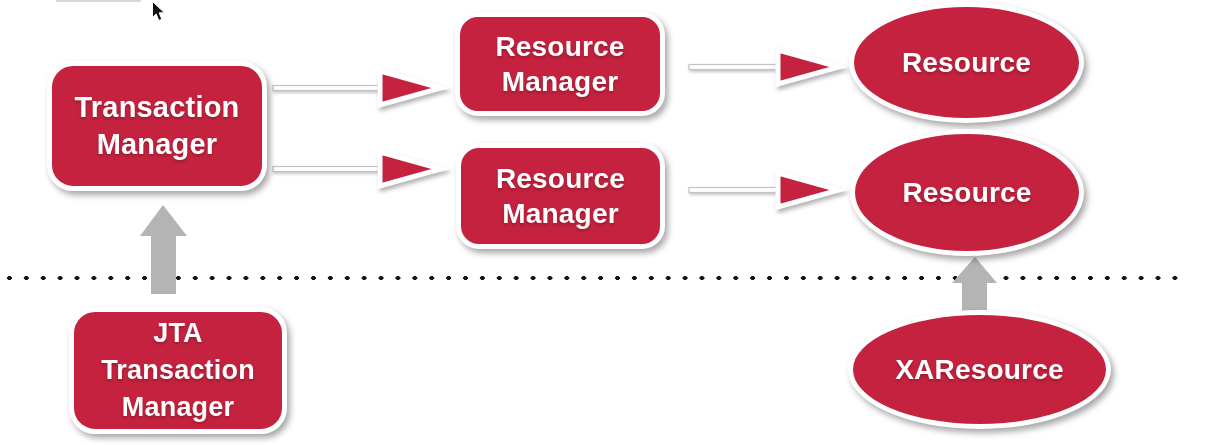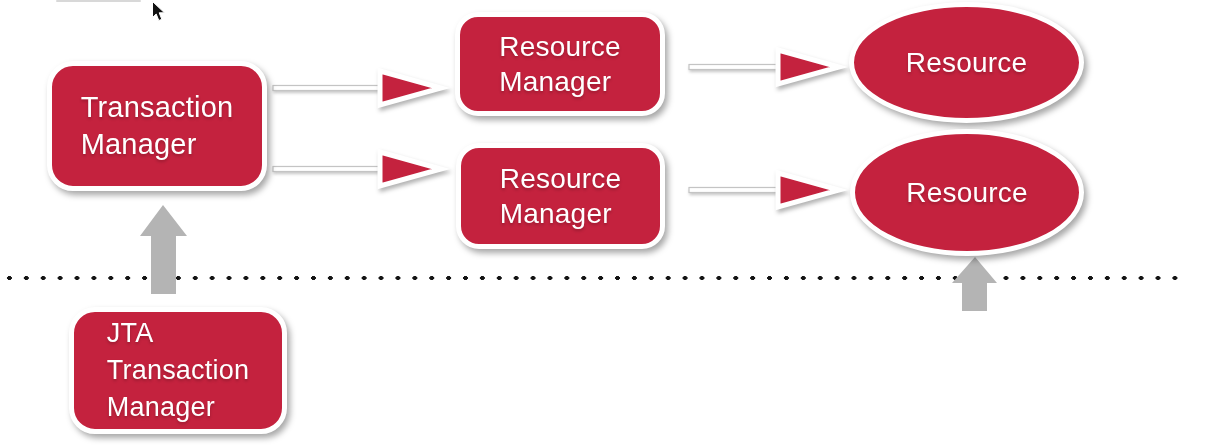--- a/index.html
+++ b/index.html
@@ -15,21 +15,22 @@
     position:absolute;
     box-sizing:border-box;
     background:#C4223E;
     border:5px solid #ffffff;
     box-shadow:3px 4px 6px rgba(0,0,0,0.35);
     display:flex;align-items:center;justify-content:center;
     z-index:3;
   }
   .node .label{
     color:#ffffff;
-    font-weight:normal;
+    font-weight:bold;
+    text-align:center;
     white-space:pre-line;
     text-shadow:0 2px 3px rgba(0,0,0,0.22);
     letter-spacing:0.2px;
   }
   .rect{border-radius:26px;}
   .ellipse{border-radius:50%;}
 
   #tm  {left:47px;  top:61px;  width:220px; height:130px;}
   #tm .label{font-size:29px;line-height:37px;}
   #rm1 {left:455px; top:12px;  width:210px; height:104px; border-radius:23px;}
@@ -122,18 +123,21 @@
   <div class="node ellipse" id="res2">
     <span class="label">Resource</span>
   </div>
 
   <div class="node rect" id="jta">
     <span class="label">JTA
 Transaction
 Manager</span>
   </div>
 
+  <div class="node ellipse" id="xar">
+    <span class="label">XAResource</span>
+  </div>
 
   <svg id="cursor" width="16" height="22">
     <path d="M1.5,0.5 L1.5,16.5 L5.2,13 L7.8,19.5 L10.8,18.3 L8.2,11.8 L13.5,11.8 Z" fill="#111111" stroke="#ffffff" stroke-width="1"></path>
   </svg>
 
 </div>
 
 </body></html>

